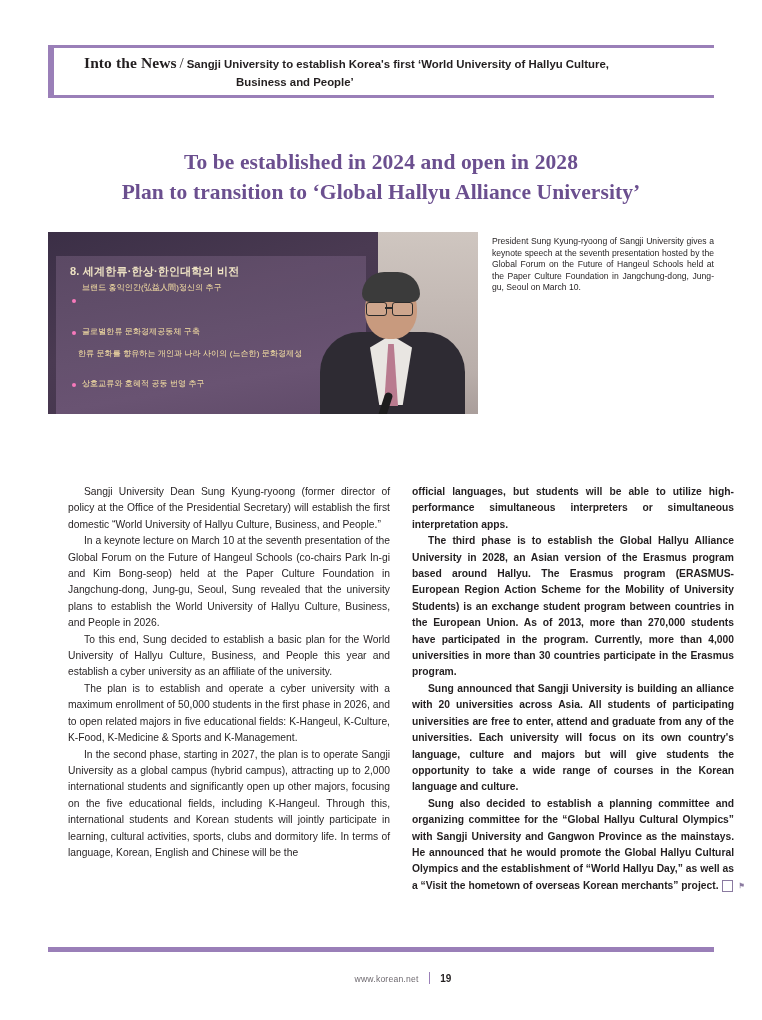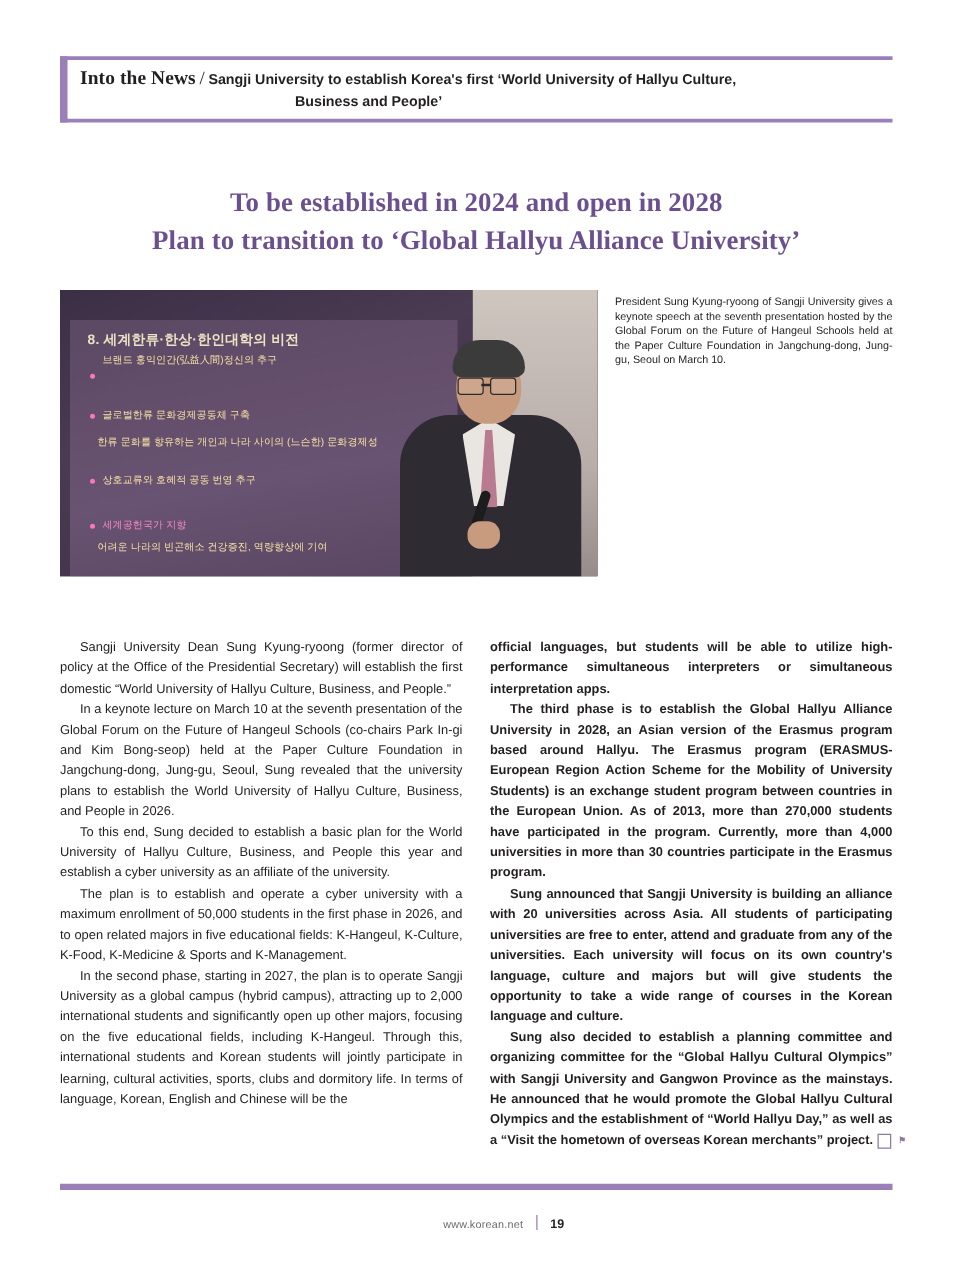--- a/index.html
+++ b/index.html
@@ -49,20 +49,21 @@
     top: 6px;
     right: 10px;
   }
   .hdr-kicker {
     font-family: "Liberation Serif", serif;
     font-weight: bold;
     font-size: 15.5px;
     color: #231f20;
     display: inline;
     letter-spacing: 0.1px;
+    margin-left: 20px;
   }
   .hdr-slash {
     font-family: "Liberation Serif", serif;
     font-size: 15px;
     color: #231f20;
     display: inline;
     padding: 0 3px;
   }
   .hdr-title {
     font-family: "Liberation Sans", sans-serif;
@@ -98,21 +99,21 @@
     letter-spacing: 0.1px;
   }
   .headline .l2 { display: block; }
 
   
   .photo {
     position: absolute;
     left: 48px;
     top: 232px;
     width: 430px;
-    height: 229px;
+    height: 182px;
     overflow: hidden;
     background: #2a1f2e;
   }
   .photo-screen {
     position: absolute;
     left: 0; top: 0;
     width: 330px;
     height: 255px;
     background: linear-gradient(160deg, #3b2f46 0%, #4a3a52 35%, #3d3046 100%);
   }
@@ -249,26 +250,27 @@
     width: 222px;
     font-size: 8.6px;
     line-height: 11.6px;
     color: #231f20;
     text-align: justify;
   }
 
   
   .col {
     position: absolute;
-    top: 511px;
+    top: 484px;
     width: 322px;
     font-size: 10.3px;
     line-height: 16.4px;
     color: #231f20;
     text-align: justify;
+    margin-left: 20px;
   }
   .col.left { left: 48px; }
   .col.right { left: 392px; font-weight: bold; }
   .col p {
     margin: 0 0 0 0;
     text-indent: 16px;
   }
   .endmark {
     display: inline-block;
     width: 9px;

